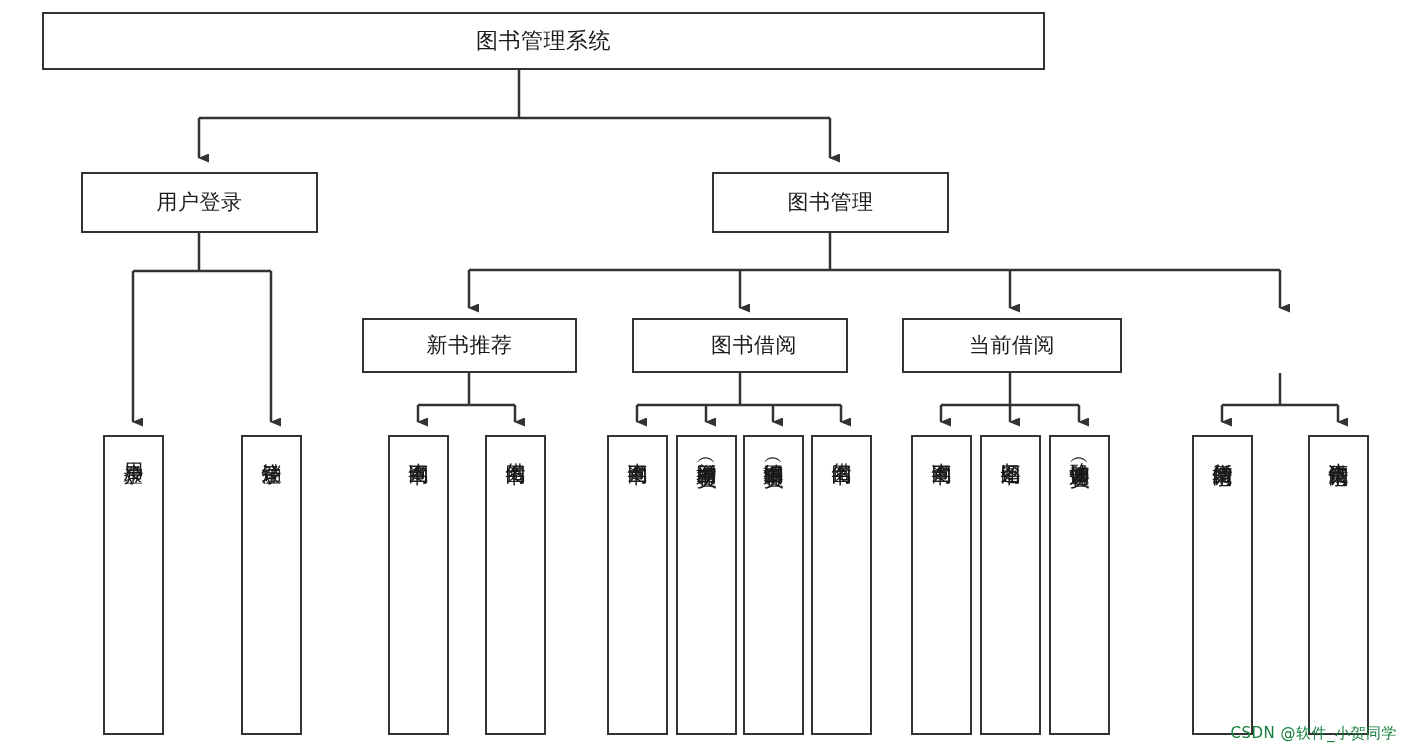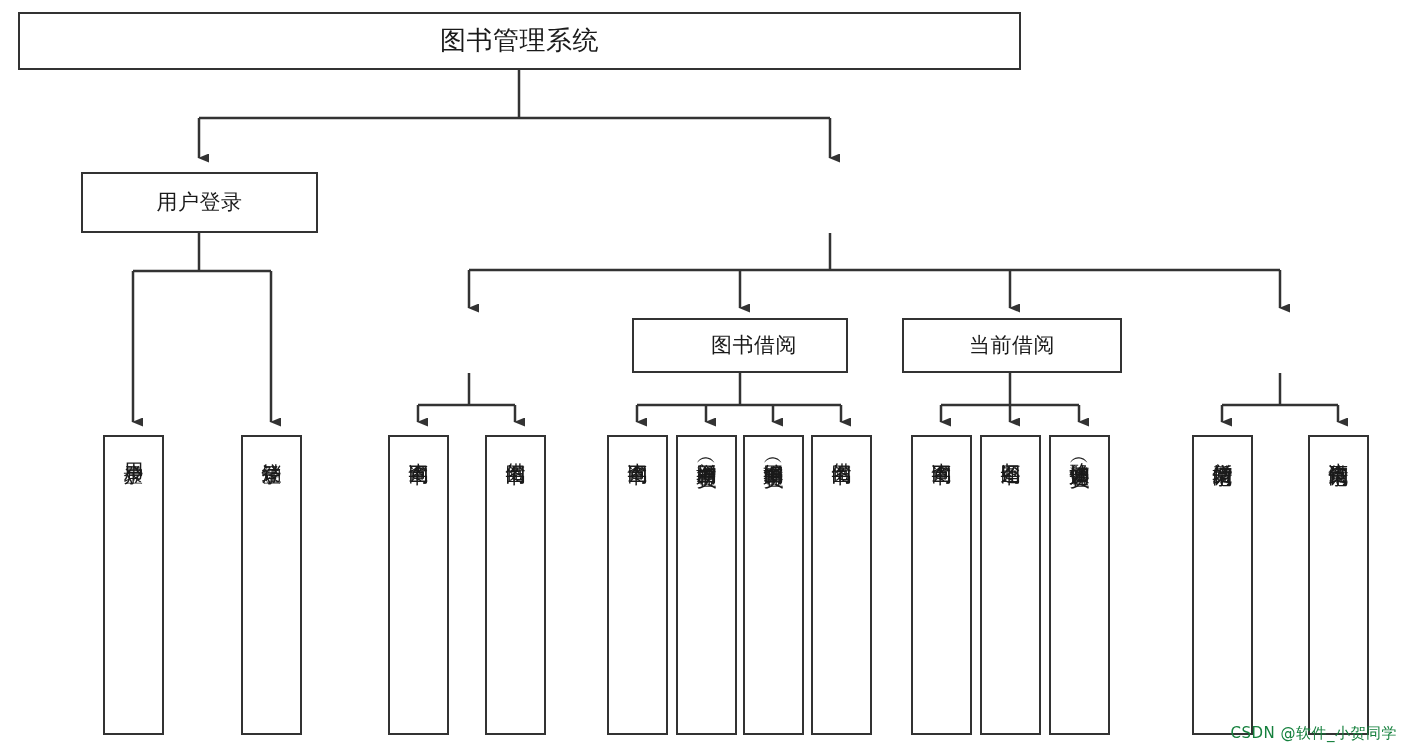--- a/index.html
+++ b/index.html
@@ -49,21 +49,22 @@
   .vert .label {
     writing-mode: vertical-rl;
     text-orientation: upright;
     font-size: 20px;
     line-height: 1.35;
     letter-spacing: 1px;
     white-space: nowrap;
     transform: none;
   }
   .node.root {
-    font-size: 26px;
+    font-size: 22px;
+    margin-left: 24px;
   }
   #watermark {
     position: absolute;
     right: 8px;
     bottom: 4px;
     font-size: 15px;
     color: #15803d;
     letter-spacing: 0.5px;
     white-space: nowrap;
   }
@@ -119,21 +120,23 @@
       <path d="M1280,373 L1280,405"></path>
       <path d="M1222,405 L1338,405"></path>
       <path d="M1222,405 L1222,422" marker-end="url(#arrow)"></path>
       <path d="M1338,405 L1338,422" marker-end="url(#arrow)"></path>
     </g>
   </svg>
 
   <div class="node horiz root" style="left:18px; top:12px; width:1003px; height:58px;">图书管理系统</div>
 
   <div class="node horiz" style="left:81px; top:172px; width:237px; height:61px;">用户登录</div>
+  <div class="node horiz" style="left:712px; top:172px; width:237px; height:61px;">图书管理</div>
 
+  <div class="node horiz" style="left:362px; top:318px; width:215px; height:55px;">新书推荐</div>
   <div class="node horiz" style="left:632px; top:318px; width:216px; height:55px;padding-left:28px;">图书借阅</div>
   <div class="node horiz" style="left:902px; top:318px; width:220px; height:55px;">当前借阅</div>
 
   <div class="node vert" style="left:103px; top:435px; width:61px; height:300px;">
     <span class="label">用户登录</span>
   </div>
   <div class="node vert" style="left:241px; top:435px; width:61px; height:300px;">
     <span class="label">注销登录</span>
   </div>
 

